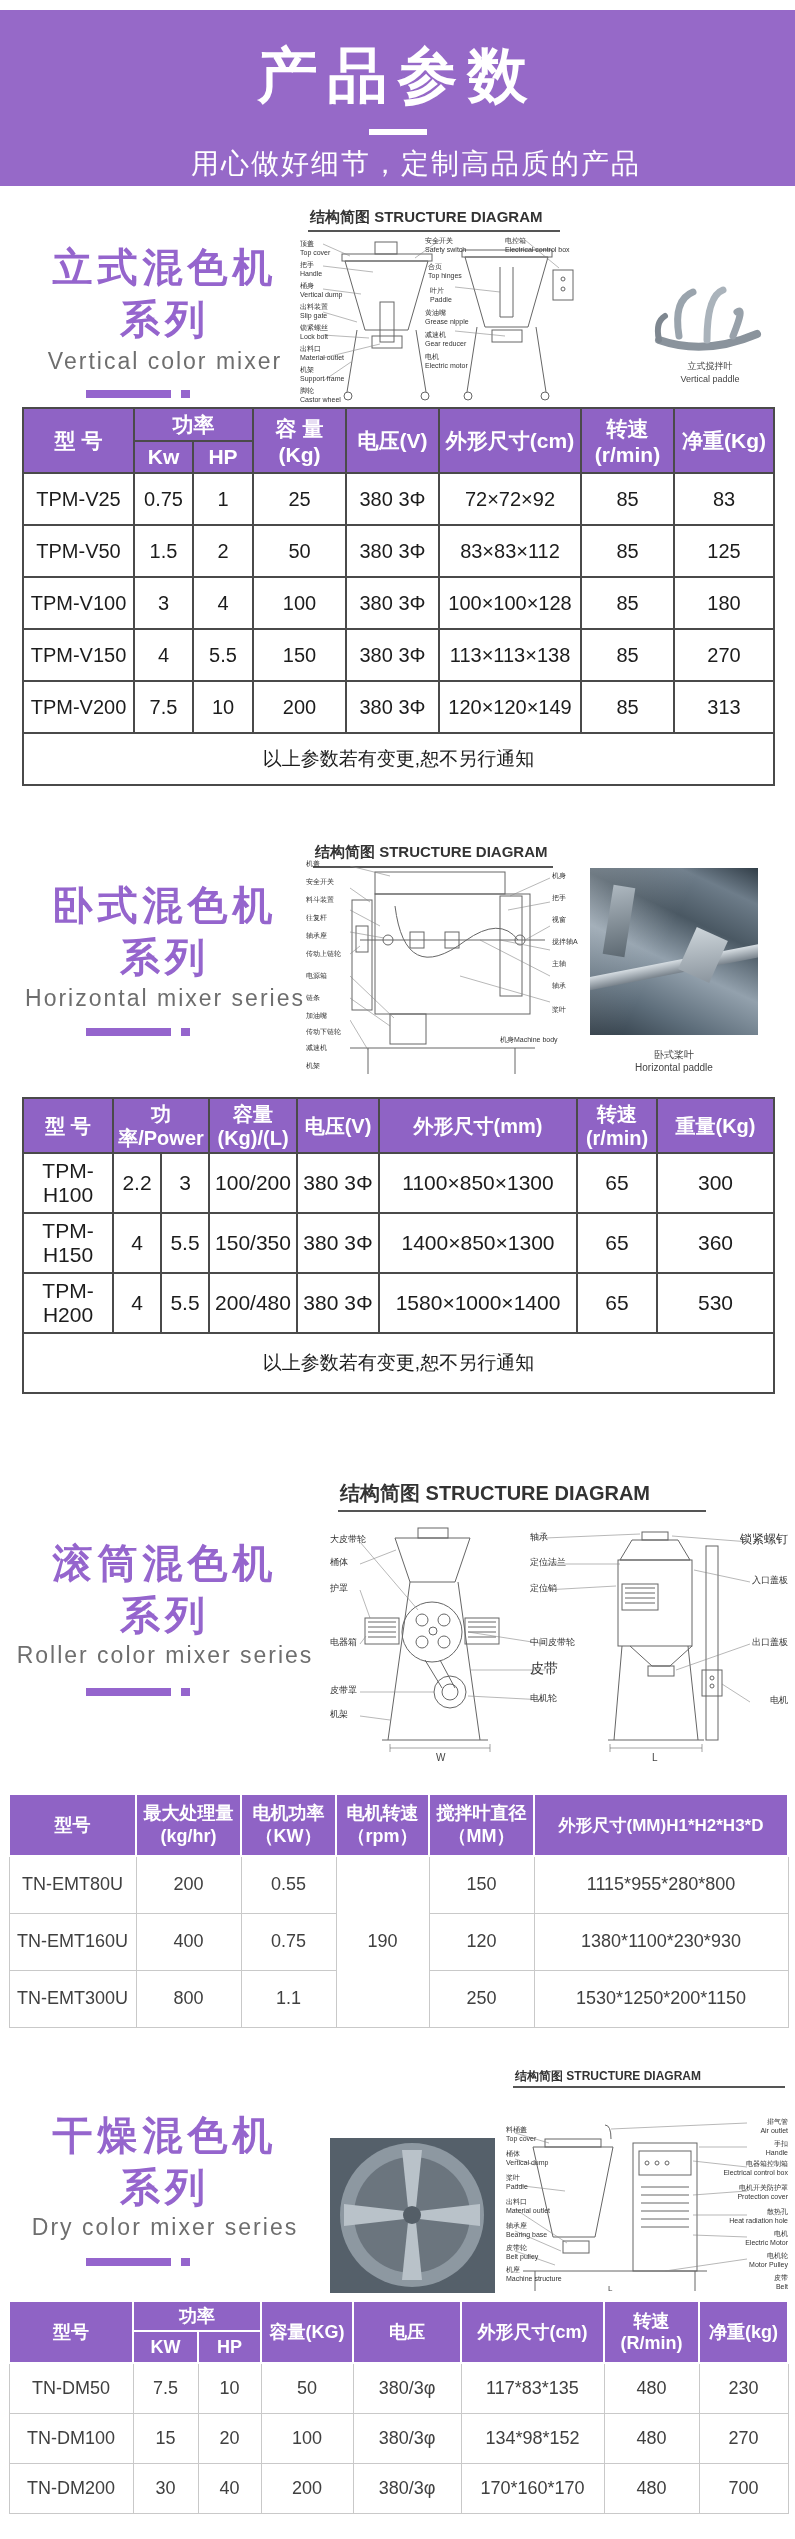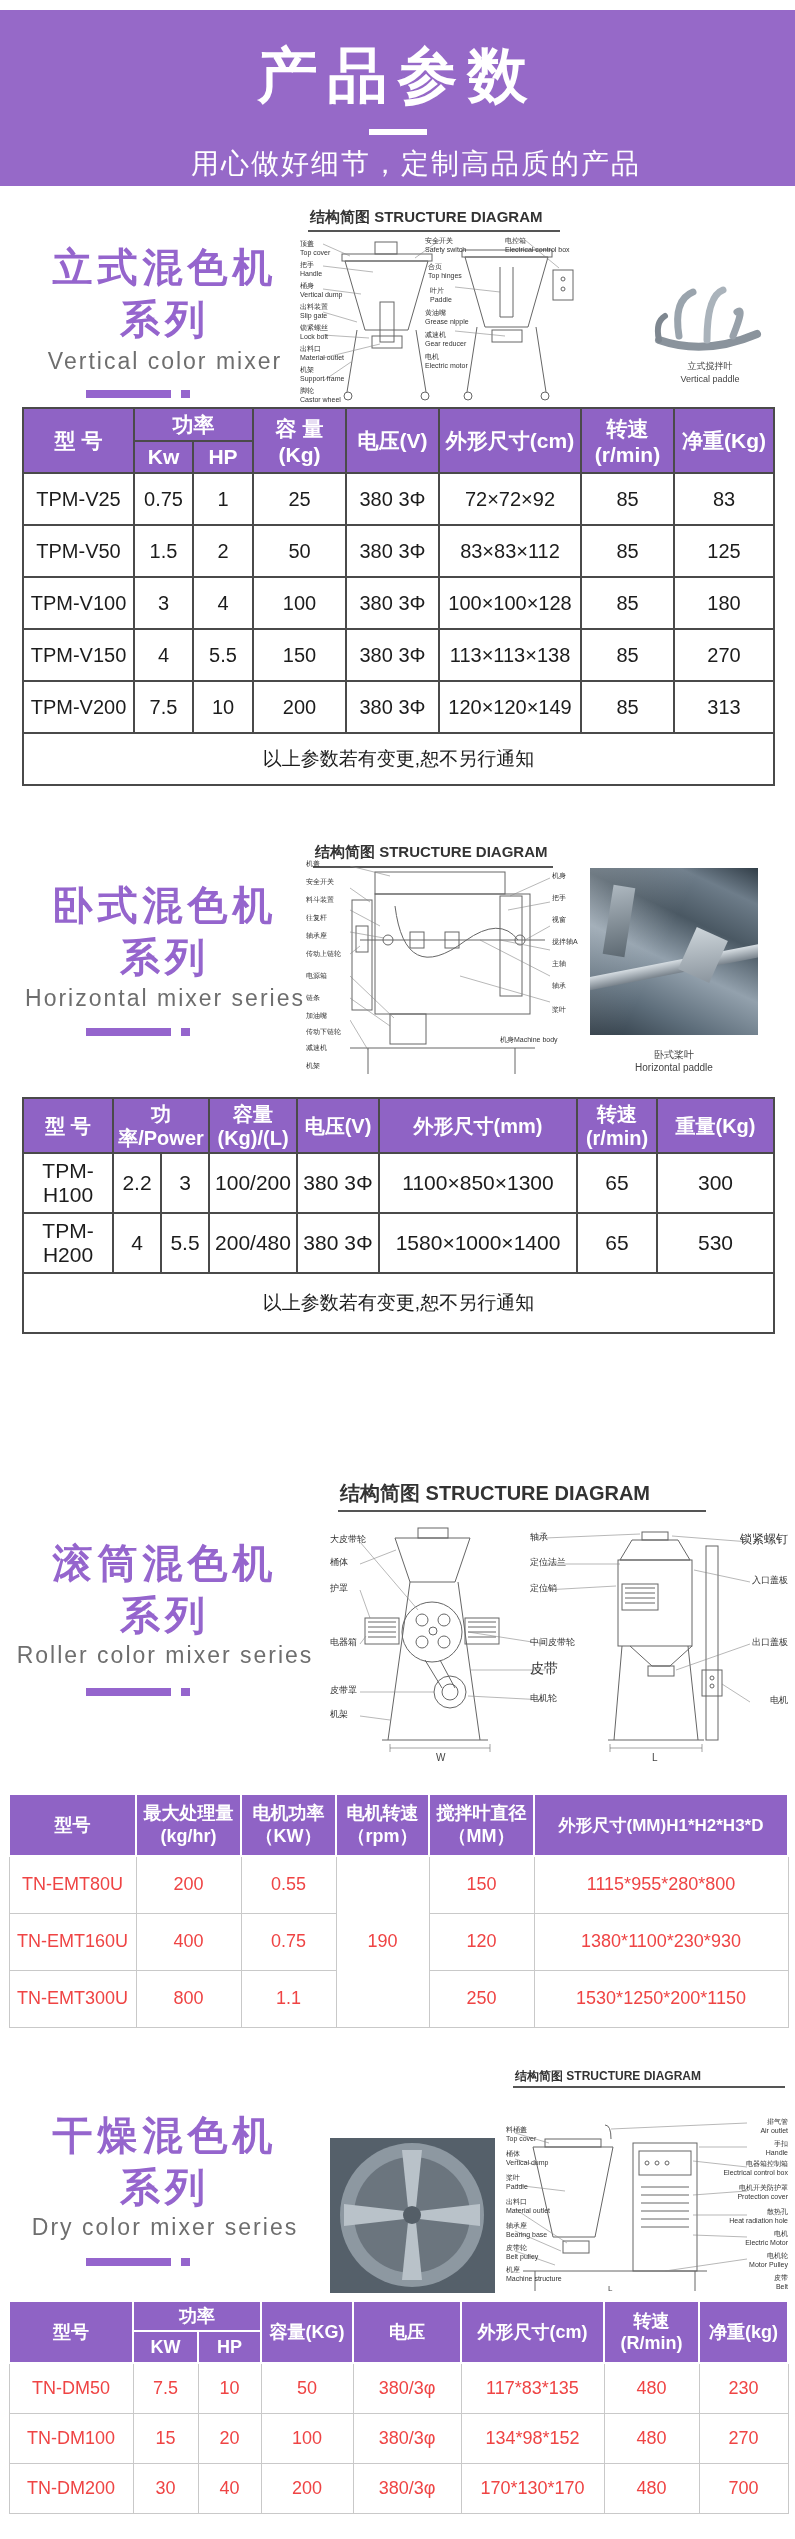--- a/index.html
+++ b/index.html
@@ -40,21 +40,21 @@
   .photo2 .blade2{position:absolute;left:18px;top:18px;width:22px;height:70px;
     background:linear-gradient(160deg,#aeb8c0,#5d6972);transform:rotate(9deg);}
   
   table.ptable{position:absolute;border-collapse:collapse;table-layout:fixed;text-align:center;
                background:#fff;}
   .ptable th{background:#8f63c5;color:#fff;font-weight:bold;white-space:pre-line;}
   .ptable td{white-space:pre-line;}
   .t-dark th,.t-dark td{border:2px solid #4a4a4a;}
   .t-dark td{color:#1c1c1c;}
   .t-light th{border:2px solid #fff;}
-  .t-light td{border:1px solid #c9c9c9;color:#ef4444;}
+  .t-light td{border:1px solid #c9c9c9;color:#404040;}
   .t-light{border:1px solid #c9c9c9;}
   .t1 th{font-size:21px;}  .t1 td{font-size:20px;}  .t1 tbody tr{height:52px;}
   .t1 tr.note td{height:36px;font-size:19px;}
   .t2 th{font-size:20px;line-height:24px;} .t2 td{font-size:21px;} .t2 tbody tr{height:60px;}
   .t2 tr.note td{height:45px;font-size:19px;}
   .t3 th{font-size:18px;line-height:23px;} .t3 td{font-size:18px;} .t3 tbody tr{height:57px;}
   .t3 th.small{font-size:17px;}
   .t4 th{font-size:18px;line-height:22px;} .t4 td{font-size:18px;} .t4 tbody tr{height:50px;}
 </style>
 </head>
@@ -341,20 +341,30 @@
     <tbody>
         <tr>
           <td>TPM-H100</td>
           <td>2.2</td>
           <td>3</td>
           <td>100/200</td>
           <td>380 3Φ</td>
           <td>1100×850×1300</td>
           <td>65</td>
           <td>300</td>
+        </tr>
+        <tr>
+          <td>TPM-H150</td>
+          <td>4</td>
+          <td>5.5</td>
+          <td>150/350</td>
+          <td>380 3Φ</td>
+          <td>1400×850×1300</td>
+          <td>65</td>
+          <td>360</td>
         </tr>
         <tr>
           <td>TPM-H200</td>
           <td>4</td>
           <td>5.5</td>
           <td>200/480</td>
           <td>380 3Φ</td>
           <td>1580×1000×1400</td>
           <td>65</td>
           <td>530</td>
@@ -629,20 +639,20 @@
           <td>134*98*152</td>
           <td>480</td>
           <td>270</td>
         </tr>
         <tr>
           <td>TN-DM200</td>
           <td>30</td>
           <td>40</td>
           <td>200</td>
           <td>380/3φ</td>
-          <td>170*130*170</td>
+          <td>170*160*170</td>
           <td>480</td>
           <td>700</td>
         </tr>
       </tbody>
   </table>
 
 </div>
 
 </body></html>

